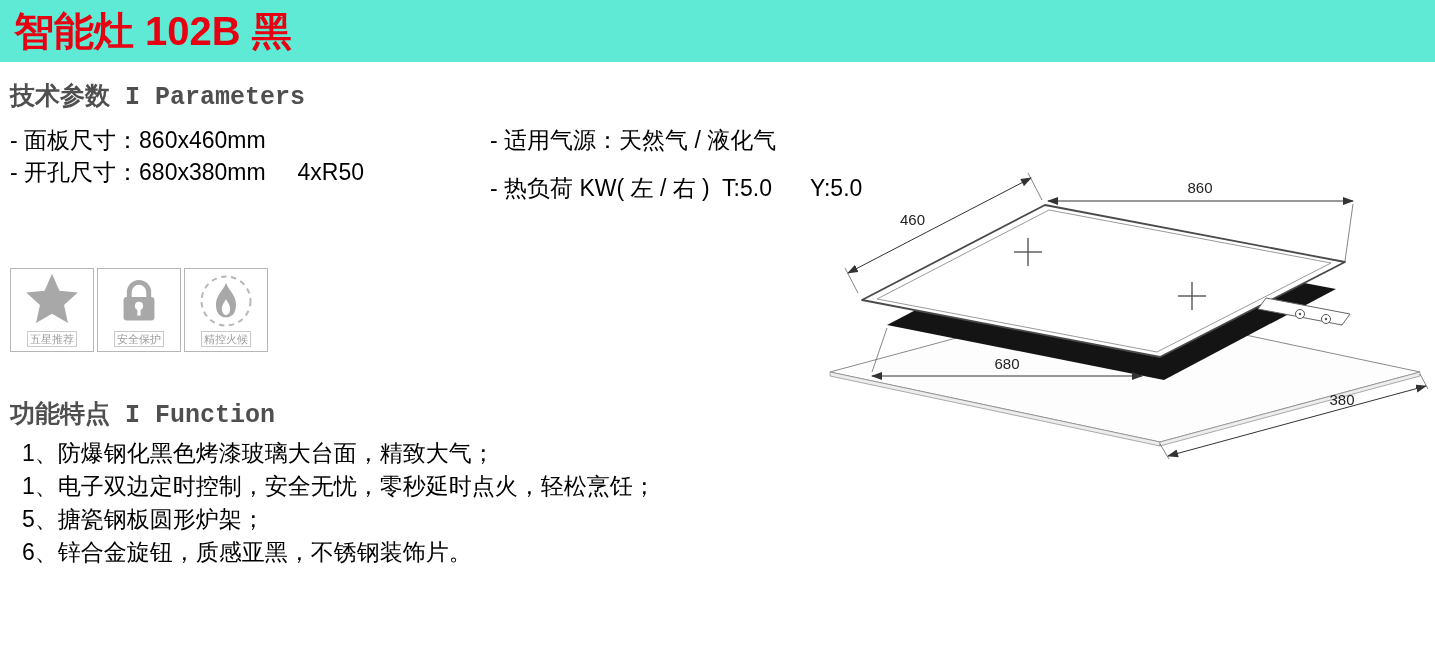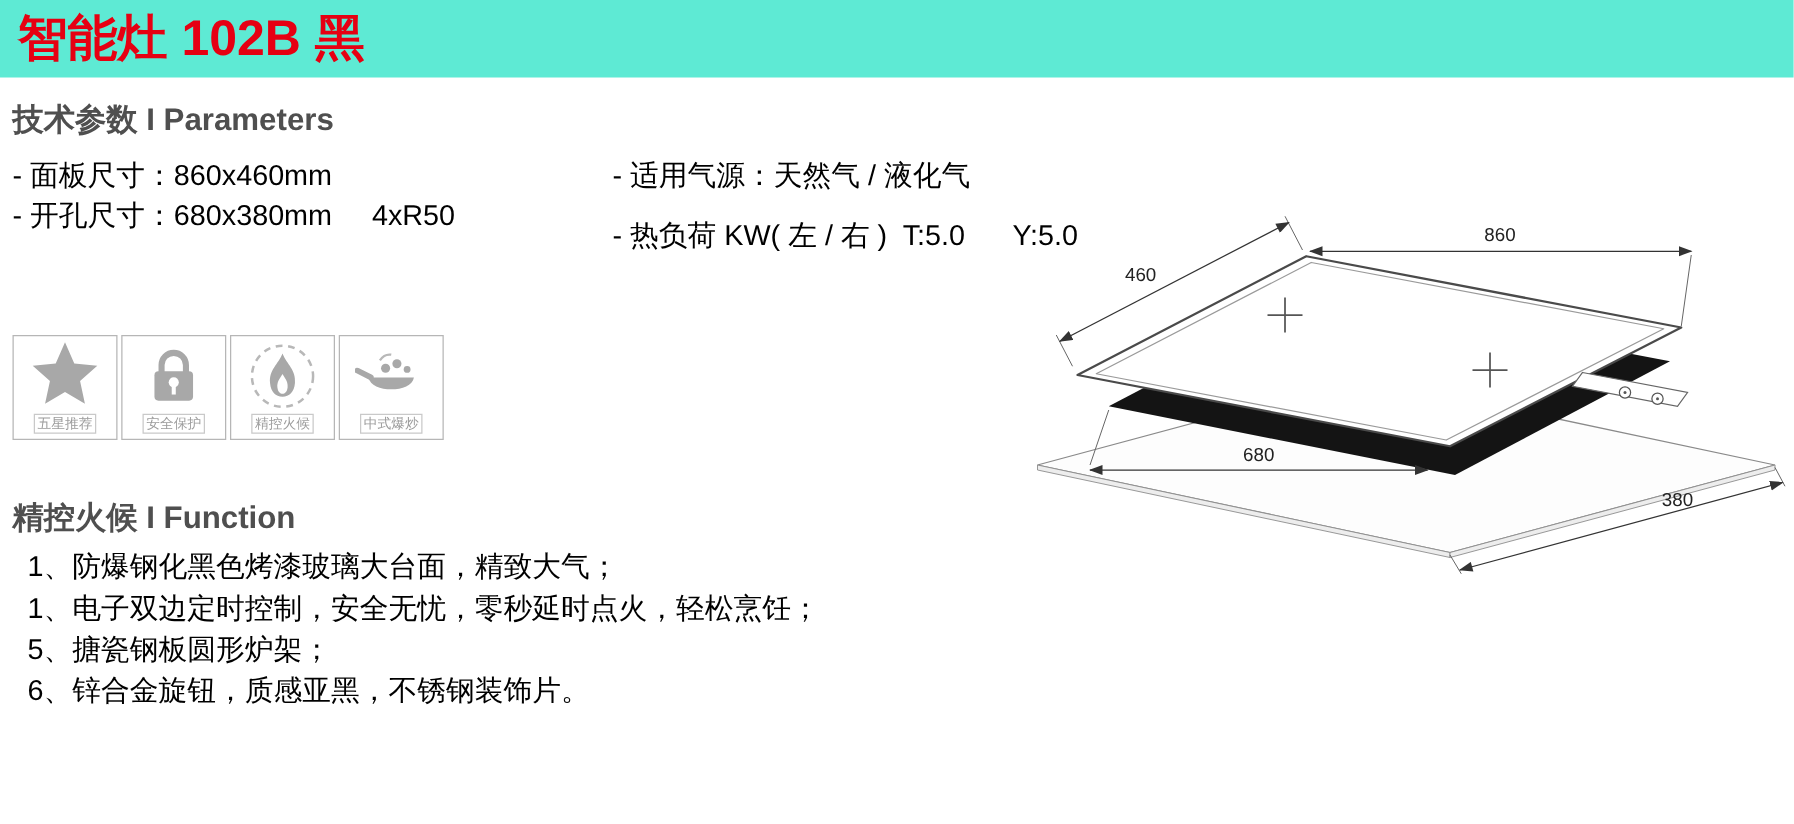--- a/index.html
+++ b/index.html
@@ -2,21 +2,21 @@
 <html><head>
 <meta charset="utf-8">
 <style>
   html,body{margin:0;padding:0;}
   body{
     width:1435px;height:659px;position:relative;background:#ffffff;
     font-family:"Liberation Sans","DejaVu Sans",sans-serif;color:#000;overflow:hidden;
   }
   .banner{position:absolute;left:0;top:0;width:1435px;height:62px;background:#5eead4;}
   .banner h1{margin:0;padding:8px 0 0 14px;font-size:40px;line-height:46px;font-weight:700;color:#e60012;}
-  .sec-heading{position:absolute;margin:0;font-size:25px;font-weight:700;color:#4f4f4f;white-space:pre;}
+  .sec-heading{position:absolute;margin:0;font-size:25px;font-weight:700;color:#4f4f4f;white-space:pre;font-family:Liberation Mono, monospace;}
   #params-heading{left:10px;top:79px;}
   #function-heading{left:10px;top:397px;}
   .param-line{position:absolute;font-size:23px;color:#000;white-space:pre;}
   #pl0{left:10px;top:125px;}
   #pl1{left:10px;top:157px;}
   #pr0{left:490px;top:125px;}
   #pr1{left:490px;top:157px;margin-top:16px;}
   .badges{position:absolute;left:10px;top:268px;display:flex;gap:3px;}
   .badge{width:84px;height:84px;border:1px solid #b6b6b6;position:relative;background:#fff;box-sizing:border-box;}
   .bicon{position:absolute;top:1px;left:0;right:0;height:62px;display:flex;align-items:center;justify-content:center;}
@@ -66,33 +66,20 @@
   <div class="badge">
     <span class="bicon">
       <svg viewBox="0 0 64 64" width="58" height="58" aria-hidden="true">
         <circle cx="32" cy="32" r="27" fill="none" stroke="#b8b8b8" stroke-width="2.2" stroke-dasharray="6 5"></circle>
         <path d="M32 12 C 28 22, 20 26, 21 38 C 21.7 46, 26 50, 32 50 C 38 50, 42.3 46, 43 38 C 44 26, 36 22, 32 12 Z" fill="#a8a8a8"></path>
         <path d="M32 30 C 29 35, 27 37, 27.5 42 C 28 46, 30 47.5, 32 47.5 C 34 47.5, 36 46, 36.5 42 C 37 37, 35 35, 32 30 Z" fill="#ffffff"></path>
       </svg>
     </span>
     <span class="blabel">精控火候</span>
   </div>
-  <div class="badge">
-    <span class="bicon">
-      <svg viewBox="0 0 64 64" width="58" height="58" aria-hidden="true">
-        <path d="M12 33 C 14 47, 50 47, 52 33 Z" fill="#a8a8a8"></path>
-        <path d="M2 27 L 14 33" stroke="#a8a8a8" stroke-width="5" stroke-linecap="round" fill="none"></path>
-        <circle cx="27" cy="25" r="4" fill="#a8a8a8"></circle>
-        <circle cx="37" cy="21" r="4" fill="#a8a8a8"></circle>
-        <circle cx="46" cy="26" r="3" fill="#a8a8a8"></circle>
-        <path d="M22 18 q 4 -6 10 -5" fill="none" stroke="#b8b8b8" stroke-width="2"></path>
-      </svg>
-    </span>
-    <span class="blabel">中式爆炒</span>
-  </div>
 </div>
 
 <svg id="diagram" viewBox="0 0 615 300" aria-hidden="true">
   <defs>
     <marker id="aE" markerWidth="12" markerHeight="9" refX="10" refY="4" orient="auto" markerUnits="userSpaceOnUse">
       <path d="M0,0 L11,4 L0,8 Z" fill="#333"></path>
     </marker>
     <marker id="aS" markerWidth="12" markerHeight="9" refX="1" refY="4" orient="auto" markerUnits="userSpaceOnUse">
       <path d="M11,0 L0,4 L11,8 Z" fill="#333"></path>
     </marker>
@@ -134,20 +121,20 @@
   <line class="ext" x1="67" y1="163" x2="52" y2="207"></line>
   <line class="dim" x1="52" y1="211" x2="322" y2="211" marker-start="url(#aS)" marker-end="url(#aE)"></line>
   <text x="187" y="204" text-anchor="middle">680</text>
 
   <line class="ext" x1="600" y1="209" x2="608" y2="224"></line>
   <line class="ext" x1="340" y1="279" x2="349" y2="294"></line>
   <line class="dim" x1="348" y1="291" x2="606" y2="221" marker-start="url(#aS)" marker-end="url(#aE)"></line>
   <text x="522" y="240" text-anchor="middle">380</text>
 </svg>
 
-<h2 class="sec-heading" id="function-heading">精控火候 I Function</h2>
+<h2 class="sec-heading" id="function-heading">功能特点 I Function</h2>
 
 <div class="features">
   <div class="feature">1、防爆钢化黑色烤漆玻璃大台面，精致大气；</div>
   <div class="feature">1、电子双边定时控制，安全无忧，零秒延时点火，轻松烹饪；</div>
   <div class="feature">5、搪瓷钢板圆形炉架；</div>
   <div class="feature">6、锌合金旋钮，质感亚黑，不锈钢装饰片。</div>
 </div>
 
 </body></html>

